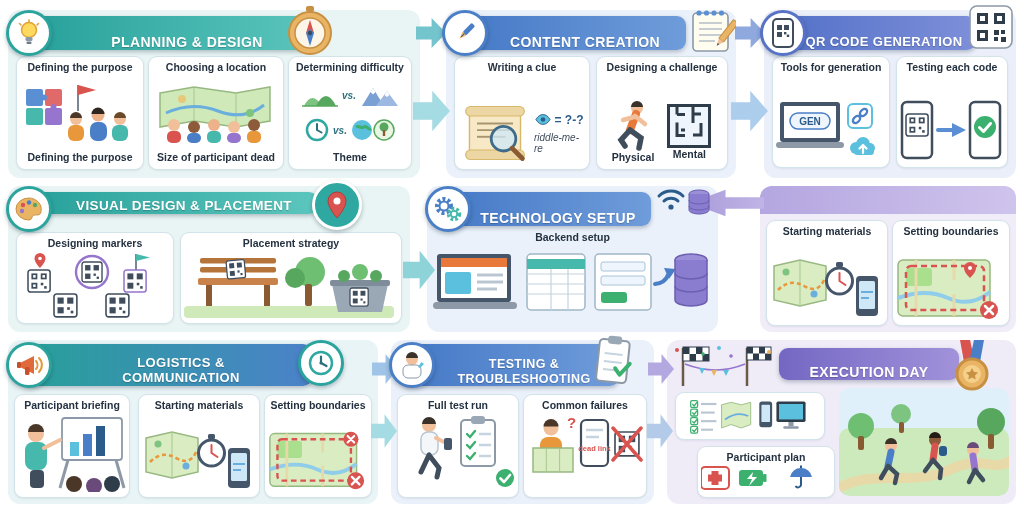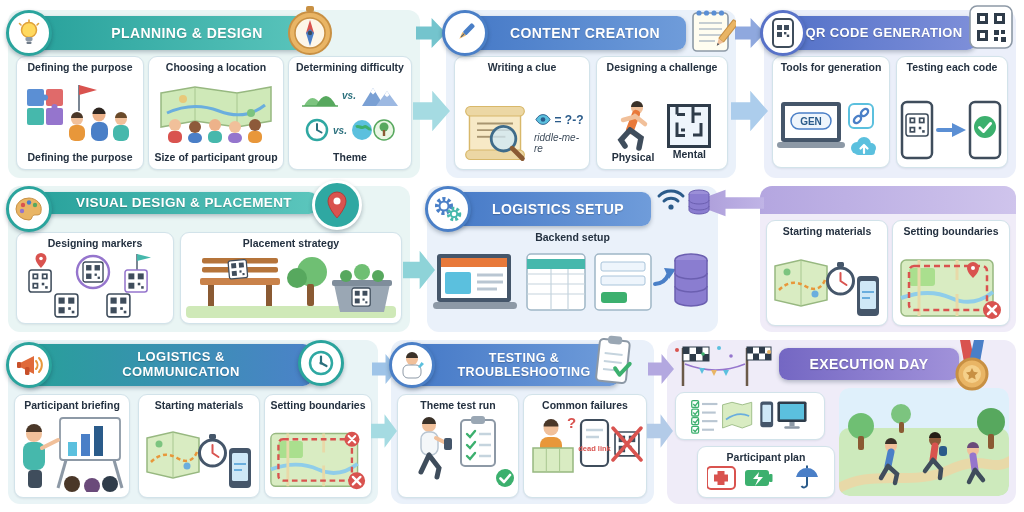--- a/index.html
+++ b/index.html
@@ -1,32 +1,32 @@
 <!DOCTYPE html>
 <html><head>
 <meta charset="utf-8">
 <style>
 *{margin:0;padding:0;box-sizing:border-box}
 html,body{width:1024px;height:512px}
 body{font-family:"Liberation Sans",sans-serif;background:#fff}
 .canvas{position:relative;width:1024px;height:512px;background:#fff;overflow:hidden}
 .panel{position:absolute;border-radius:12px}
-.banner{position:absolute;z-index:2;display:flex;align-items:center;justify-content:center;border-radius:9px;color:#fff;font-weight:bold;box-shadow:0 2px 4px rgba(20,40,60,.28)}
+.banner{position:absolute;z-index:2;display:flex;align-items:flex-end;justify-content:center;border-radius:9px;color:#fff;font-weight:bold;box-shadow:0 2px 4px rgba(20,40,60,.28)}
 .banner-text{font-size:14px;letter-spacing:.4px;text-align:center;line-height:1.15;text-shadow:0 1px 1px rgba(0,0,0,.22)}
 .g-teal{background:linear-gradient(90deg,#26a09a,#5cc6bd)}
 .g-blue{background:linear-gradient(90deg,#4478c6,#6f9cda)}
 .g-tealblue{background:linear-gradient(90deg,#27a099,#4b82c9)}
 .g-bluepurple{background:linear-gradient(90deg,#5170c7,#7e8fd9)}
 .g-purple{background:linear-gradient(90deg,#7467c3,#a192da)}
 .badge{position:absolute;z-index:3;background:#fff;border-radius:50%;display:flex;align-items:center;justify-content:center;box-shadow:0 2px 4px rgba(20,40,60,.3)}
 .ring-teal{border:3px solid #2aa49d}
 .ring-blue{border:3px solid #4a7fc7}
 .ring-bluepurple{border:3px solid #5872c8}
 .float{position:absolute;z-index:3}
-.card{position:absolute;z-index:1;background:#fff;border:1px solid #d2e3ea;border-radius:9px;display:flex;flex-direction:column;align-items:center;justify-content:space-between;padding:5px 3px;box-shadow:0 1px 2px rgba(20,40,60,.08)}
+.card{position:absolute;z-index:1;background:#fff;border:1px solid #d2e3ea;border-radius:9px;display:flex;flex-direction:column;justify-content:space-between;padding:5px 3px;box-shadow:0 1px 2px rgba(20,40,60,.08)}
 .lbl{font-size:10.5px;font-weight:bold;color:#243140;text-align:center;line-height:1.12}
 .arrow{position:absolute;z-index:2}
 .ar{clip-path:polygon(0 31%,52% 31%,52% 6%,100% 50%,52% 94%,52% 69%,0 69%)}
 .al{clip-path:polygon(100% 31%,48% 31%,48% 6%,0 50%,48% 94%,48% 69%,100% 69%)}
 .row{display:flex;align-items:center;justify-content:center;gap:4px}
 .col{display:flex;flex-direction:column;align-items:center}
 .vs{font-size:10px;font-weight:bold;font-style:italic;color:#2a6f7c}
 .riddle-eq{font-size:12px;font-weight:bold;color:#2a5b8a}
 .riddle-txt{font-size:10px;font-style:italic;color:#3f4d5c;margin-top:5px}
 .band{position:absolute;z-index:1}
@@ -96,21 +96,21 @@
           <rect x="15" y="48" width="14" height="12" rx="5" fill="#d9534f"></rect>
         <circle cx="42" cy="44" r="6" fill="#8d5a3a"></circle>
           <rect x="35" y="50" width="14" height="10" rx="5" fill="#4a7fc7"></rect>
         <circle cx="62" cy="42" r="6" fill="#edb28a"></circle>
           <rect x="55" y="48" width="14" height="12" rx="5" fill="#46b8ac"></rect>
         <circle cx="82" cy="44" r="6" fill="#f1c09a"></circle>
           <rect x="75" y="50" width="14" height="10" rx="5" fill="#9575cd"></rect>
         <circle cx="102" cy="42" r="6" fill="#8d5a3a"></circle>
           <rect x="95" y="48" width="14" height="12" rx="5" fill="#e8973a"></rect>
       </svg>
-      <div class="lbl">Size of participant group</div>
+      <div class="lbl">Size of participant dead</div>
     </div>
 
     <div class="card" style="left:280px;top:46px;width:124px;height:114px">
       <div class="lbl">Determining difficulty</div>
       <div class="row">
         <svg width="36" height="24" viewBox="0 0 36 24">
           <path d="M2 22Q10 6 20 22z" fill="#7cc47f"></path>
             <path d="M14 22Q24 2 34 22z" fill="#57a85e"></path>
           <line x1="0" y1="22" x2="36" y2="22" stroke="#57a85e" stroke-width="1.5"></line>
         </svg>
@@ -445,21 +445,21 @@
         </g>
       </svg>
     </div>
   </section>
 
   <div class="arrow ar" style="left:403px;top:248px;width:32px;height:44px;background:#8ed3d8"></div>
   <div class="arrow al" style="left:690px;top:188px;width:74px;height:30px;background:linear-gradient(90deg,#a99ad8,#c0b4e6)"></div>
 
   <section class="panel" style="left:427px;top:186px;width:291px;height:146px;background:#eaf1fa">
     <div class="banner g-blue" style="left:12px;top:6px;width:212px;height:34px;padding-left:26px">
-      <span class="banner-text">LOGISTICS SETUP</span>
+      <span class="banner-text">TECHNOLOGY SETUP</span>
     </div>
     <div class="badge ring-blue" style="left:-2px;top:0;width:46px;height:46px">
       <svg width="30" height="30" viewBox="0 0 30 30">
         <circle cx="11" cy="12" r="7" fill="none" stroke="#4a7fc7" stroke-width="4" stroke-dasharray="3 2.2"></circle>
         <circle cx="11" cy="12" r="4.5" fill="#fff" stroke="#4a7fc7" stroke-width="2"></circle>
         <circle cx="21" cy="20" r="5.5" fill="none" stroke="#46b8ac" stroke-width="3.5" stroke-dasharray="2.6 2"></circle>
         <circle cx="21" cy="20" r="3.2" fill="#fff" stroke="#46b8ac" stroke-width="1.8"></circle>
       </svg>
     </div>
     <div class="float" style="left:228px;top:-2px">
@@ -642,21 +642,21 @@
               <line x1="14" y1="20" x2="32" y2="20"></line>
               <line x1="14" y1="28" x2="32" y2="28"></line>
               <line x1="14" y1="36" x2="26" y2="36"></line>
             </g>
           <path d="M26 34l5 6 9-12" stroke="#3cb06e" stroke-width="4" fill="none" stroke-linecap="round" stroke-linejoin="round"></path>
         </g>
       </svg>
     </div>
 
     <div class="card" style="left:6px;top:54px;width:122px;height:104px">
-      <div class="lbl">Theme test run</div>
+      <div class="lbl">Full test run</div>
       <svg width="114" height="78" viewBox="0 0 114 78">
         <circle cx="28" cy="11" r="7" fill="#f1c09a"></circle>
           <path d="M21 10a7 7 0 0 1 14 0" fill="#3a3128"></path>
         <rect x="20" y="18" width="17" height="23" rx="7" fill="#f4f7f9" stroke="#b9c6d2" stroke-width="1.5"></rect>
         <path d="M35 24l10 5" stroke="#f1c09a" stroke-width="4" stroke-linecap="round"></path>
         <rect x="43" y="24" width="8" height="12" rx="2" fill="#45566a"></rect>
         <path d="M28 41l-8 17M28 41l10 13-2 9" stroke="#3f4d5c" stroke-width="5" fill="none" stroke-linecap="round"></path>
         <rect x="60" y="6" width="34" height="46" rx="4" fill="#fff" stroke="#8d99a6" stroke-width="2"></rect>
         <rect x="70" y="2" width="14" height="8" rx="3" fill="#9aa7b4"></rect>
         <path d="M66 20l3 3 5-6" stroke="#3cb06e" stroke-width="2.4" fill="none" stroke-linecap="round"></path>

